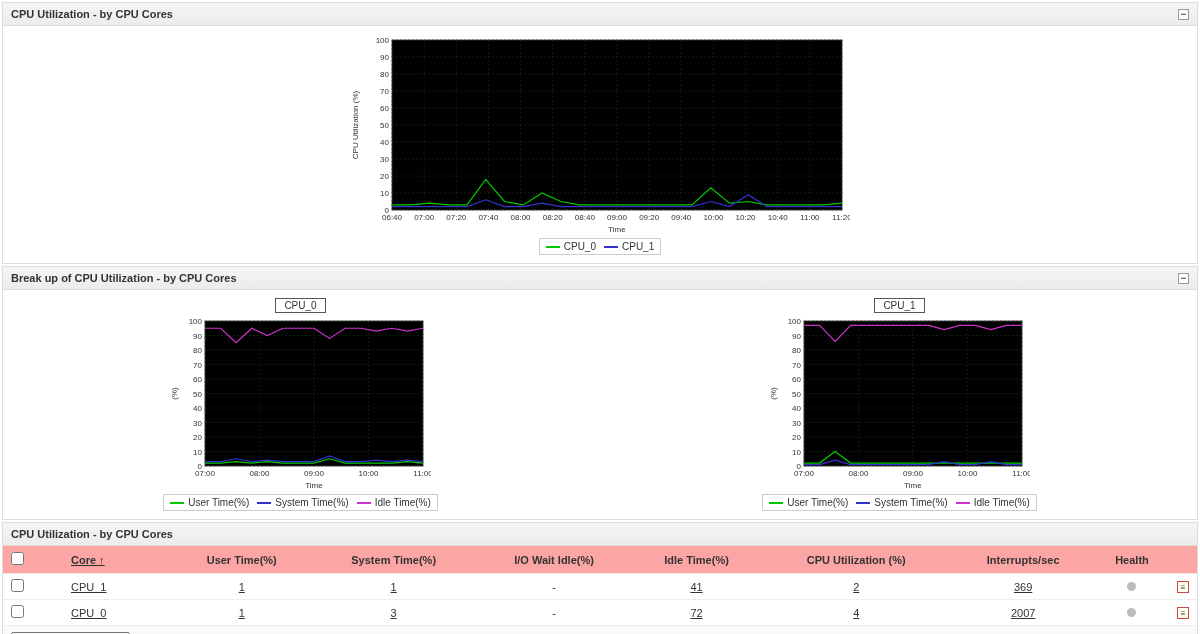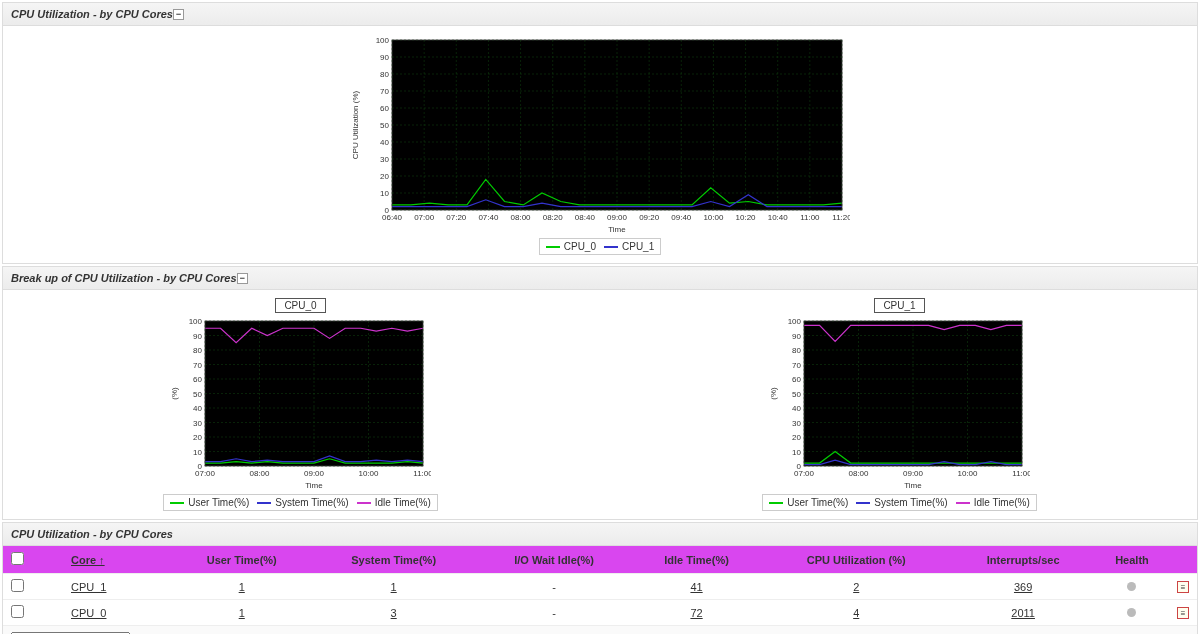--- a/index.html
+++ b/index.html
@@ -1,30 +1,30 @@
 <!DOCTYPE html>
 <html><head>
 <meta charset="utf-8">
 <style>
   * { box-sizing: border-box; margin: 0; padding: 0; }
   body { font-family: Arial, sans-serif; font-size: 11px; color: #333; background: #fff; width: 1200px; }
   .panel { border: 1px solid #ddd; margin: 2px; }
-  .panel-header { background: linear-gradient(#f5f5f5,#ececec); padding: 5px 8px; font-weight: bold; font-size: 11px; display: flex; align-items: center; border-bottom: 1px solid #ddd; font-style: italic; }
+  .panel-header { background: linear-gradient(#f5f5f5,#ececec); padding: 5px 8px; font-weight: bold; font-size: 11px; display: flex; justify-content: space-between; align-items: center; border-bottom: 1px solid #ddd; }
   .panel-body { padding: 8px; background: #fff; }
   .collapse-icon { width: 11px; height: 11px; border: 1px solid #999; display: inline-flex; align-items: center; justify-content: center; font-size: 9px; line-height: 1; cursor: pointer; background:#fff; }
   .chart-wrap { text-align: center; }
   svg.chart { display:block; margin:0 auto; }
   .legend-box { display:inline-flex; gap:8px; border:1px solid #ccc; padding:2px 6px; font-size:10px; margin-top:4px; align-items:center; }
   .legend-item { display:inline-flex; gap:4px; align-items:center; }
   .legend-swatch { width:14px; height:2px; display:inline-block; }
   .chart-title-box { display:inline-block; border:1px solid #555; padding:1px 8px; font-size:10px; margin-bottom:2px; }
   .two-col { display:flex; justify-content:space-around; gap:20px; }
   .two-col > div { flex:1; text-align:center; }
   table { width:100%; border-collapse: collapse; font-size:11px; }
-  th { text-align:center; font-weight:bold; padding:6px 4px; background:#d946ef; }
+  th { text-align:center; font-weight:bold; padding:6px 4px; background:#fca5a5; }
   th.core-col { text-align:left; padding-left:40px; }
   td { text-align:center; padding:5px 4px; border-top:1px solid #eee; }
   td.core-col { text-align:left; padding-left:40px; }
   td a, th a { color:#333; text-decoration:underline; }
   .health-dot { width:9px; height:9px; border-radius:50%; background:#bbb; display:inline-block; }
   .action-icon { width:12px; height:12px; border:1px solid #c44; display:inline-flex; align-items:center; justify-content:center; font-size:8px; background:#ffe; cursor:pointer; }
   .footer-row { display:flex; justify-content:space-between; align-items:center; padding:6px 8px; background:#fafafa; border-top:1px solid #eee;}
   select { font-size:11px; padding:2px; }
   input[type=checkbox] { cursor:pointer; }
 </style>
@@ -271,21 +271,21 @@
             <td><span class="action-icon">≡</span></td>
           </tr>
           <tr>
             <td><input type="checkbox" style=""></td>
             <td class="core-col"><a href="#">CPU_0</a></td>
             <td><a href="#">1</a></td>
             <td><a href="#">3</a></td>
             <td>-</td>
             <td><a href="#">72</a></td>
             <td><a href="#">4</a></td>
-            <td><a href="#">2011</a></td>
+            <td><a href="#">2007</a></td>
             <td><span class="health-dot"></span></td>
             <td><span class="action-icon">≡</span></td>
           </tr>
         </tbody>
     </table>
     <div class="footer-row">
       <div style="display:flex; gap:18px; align-items:center;">
         <select>
           <option>-- select attribute --</option>
         </select>

